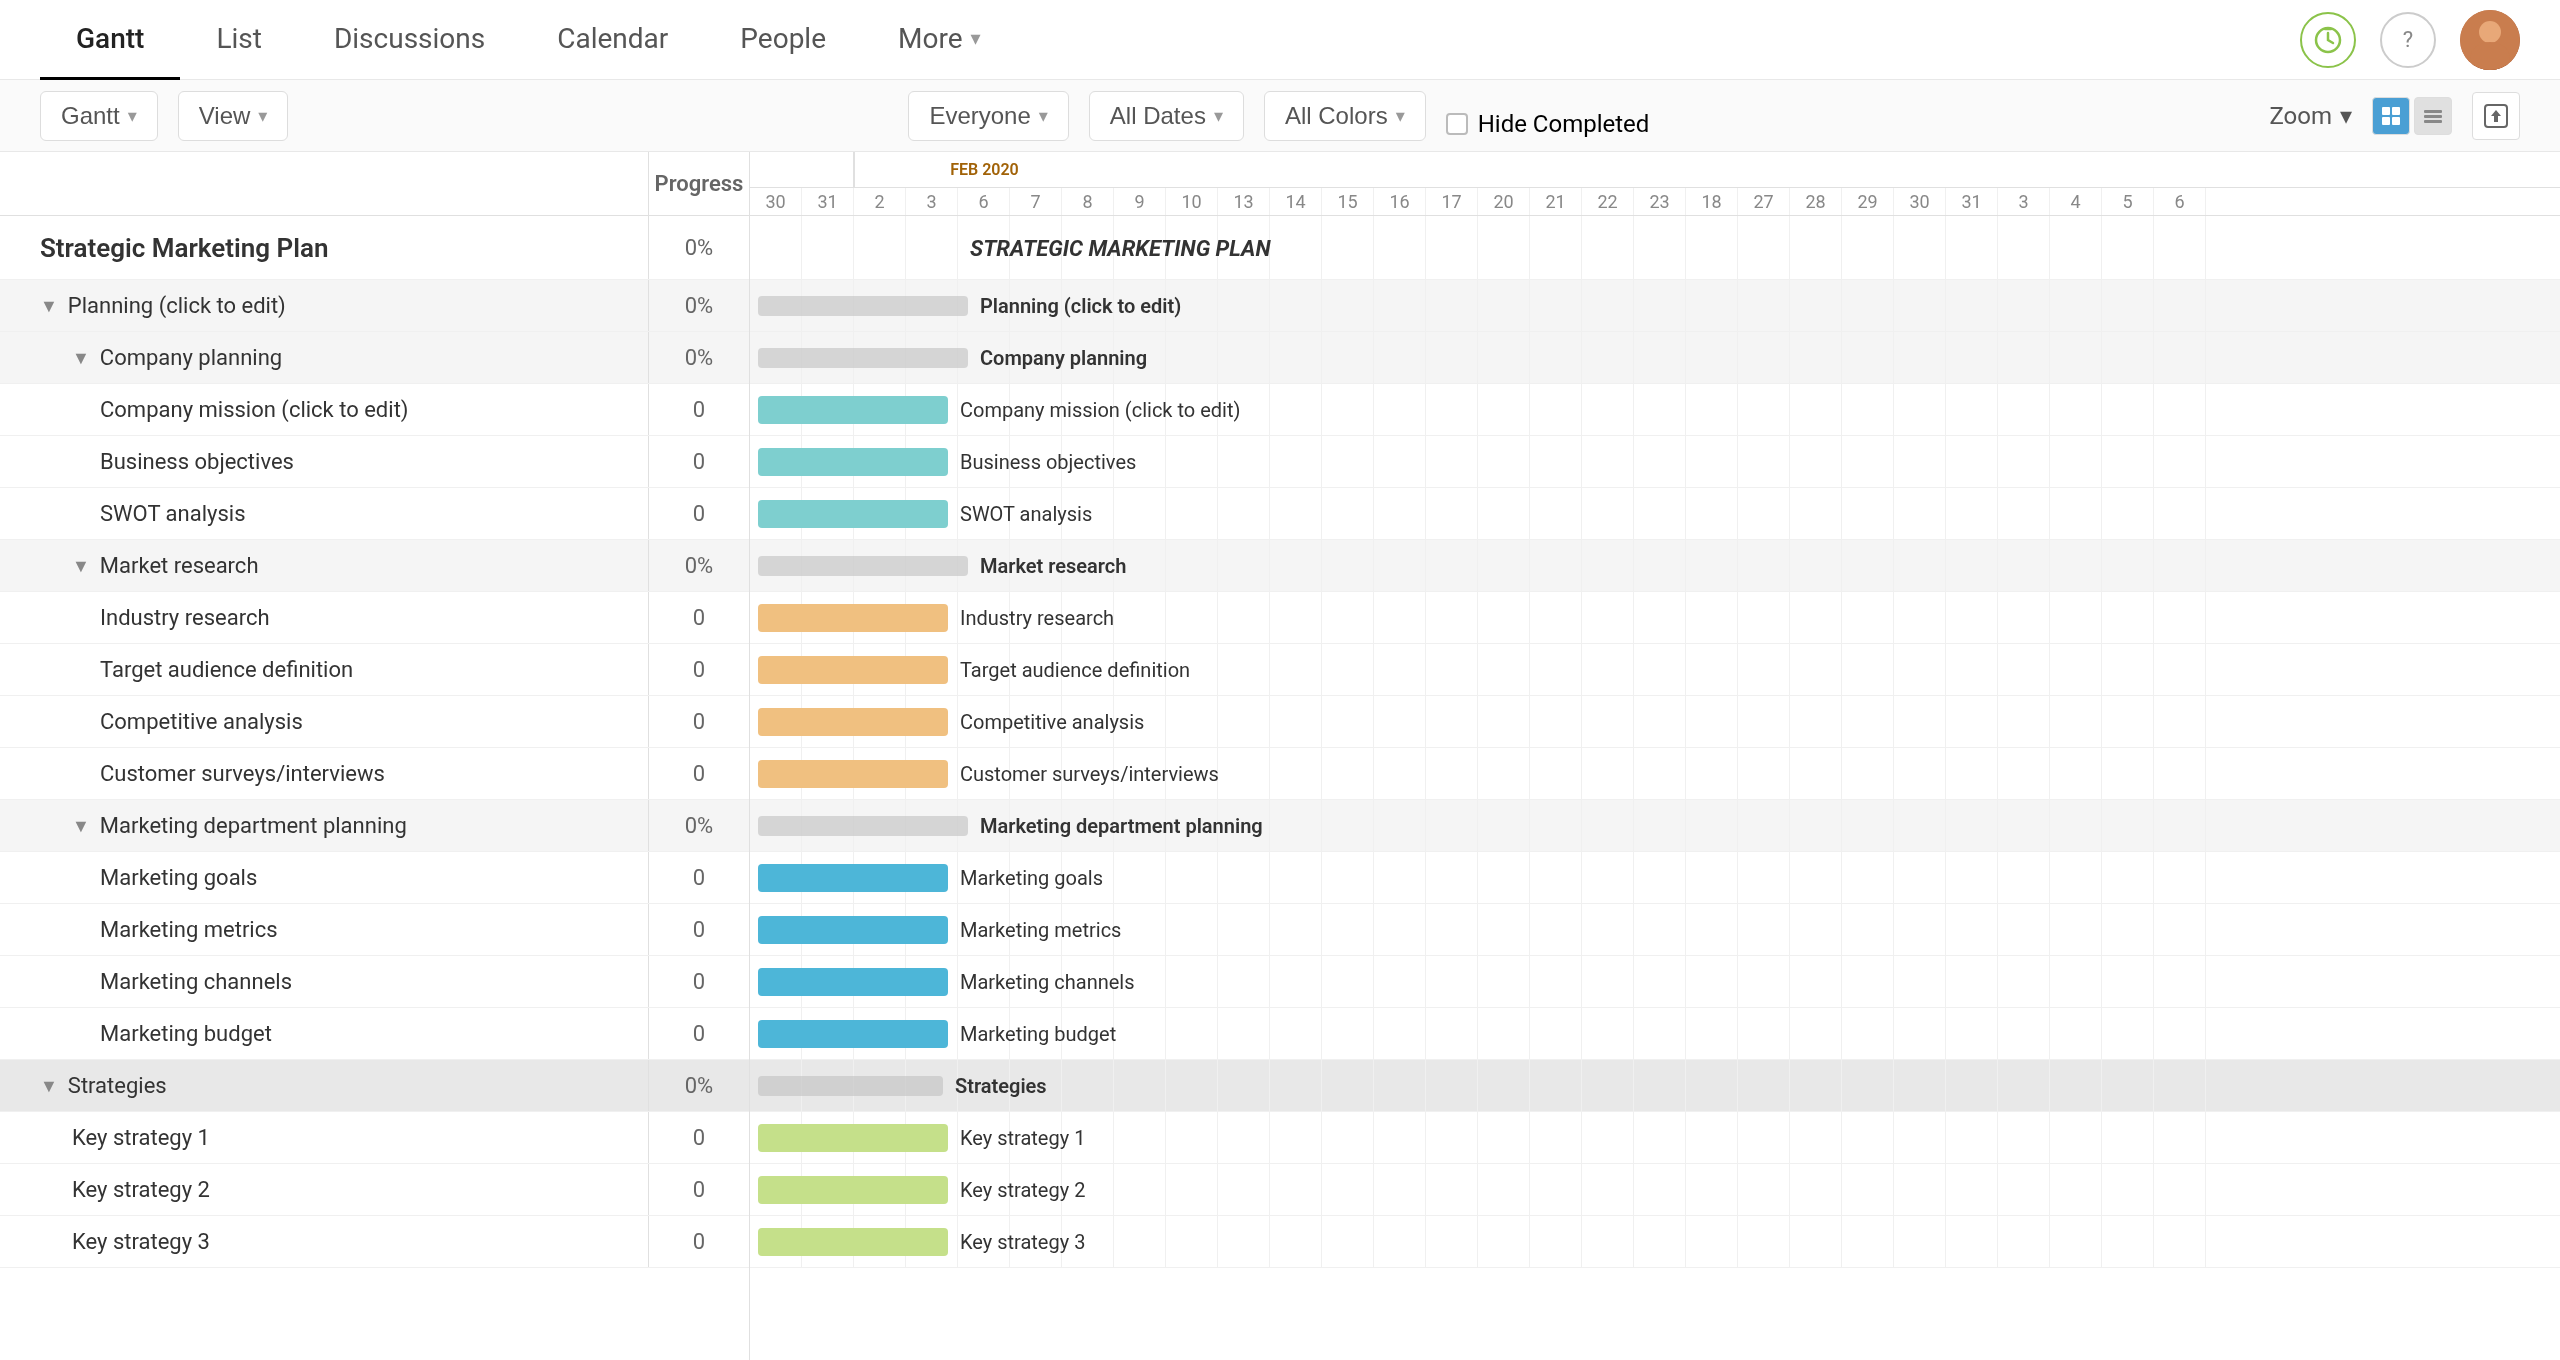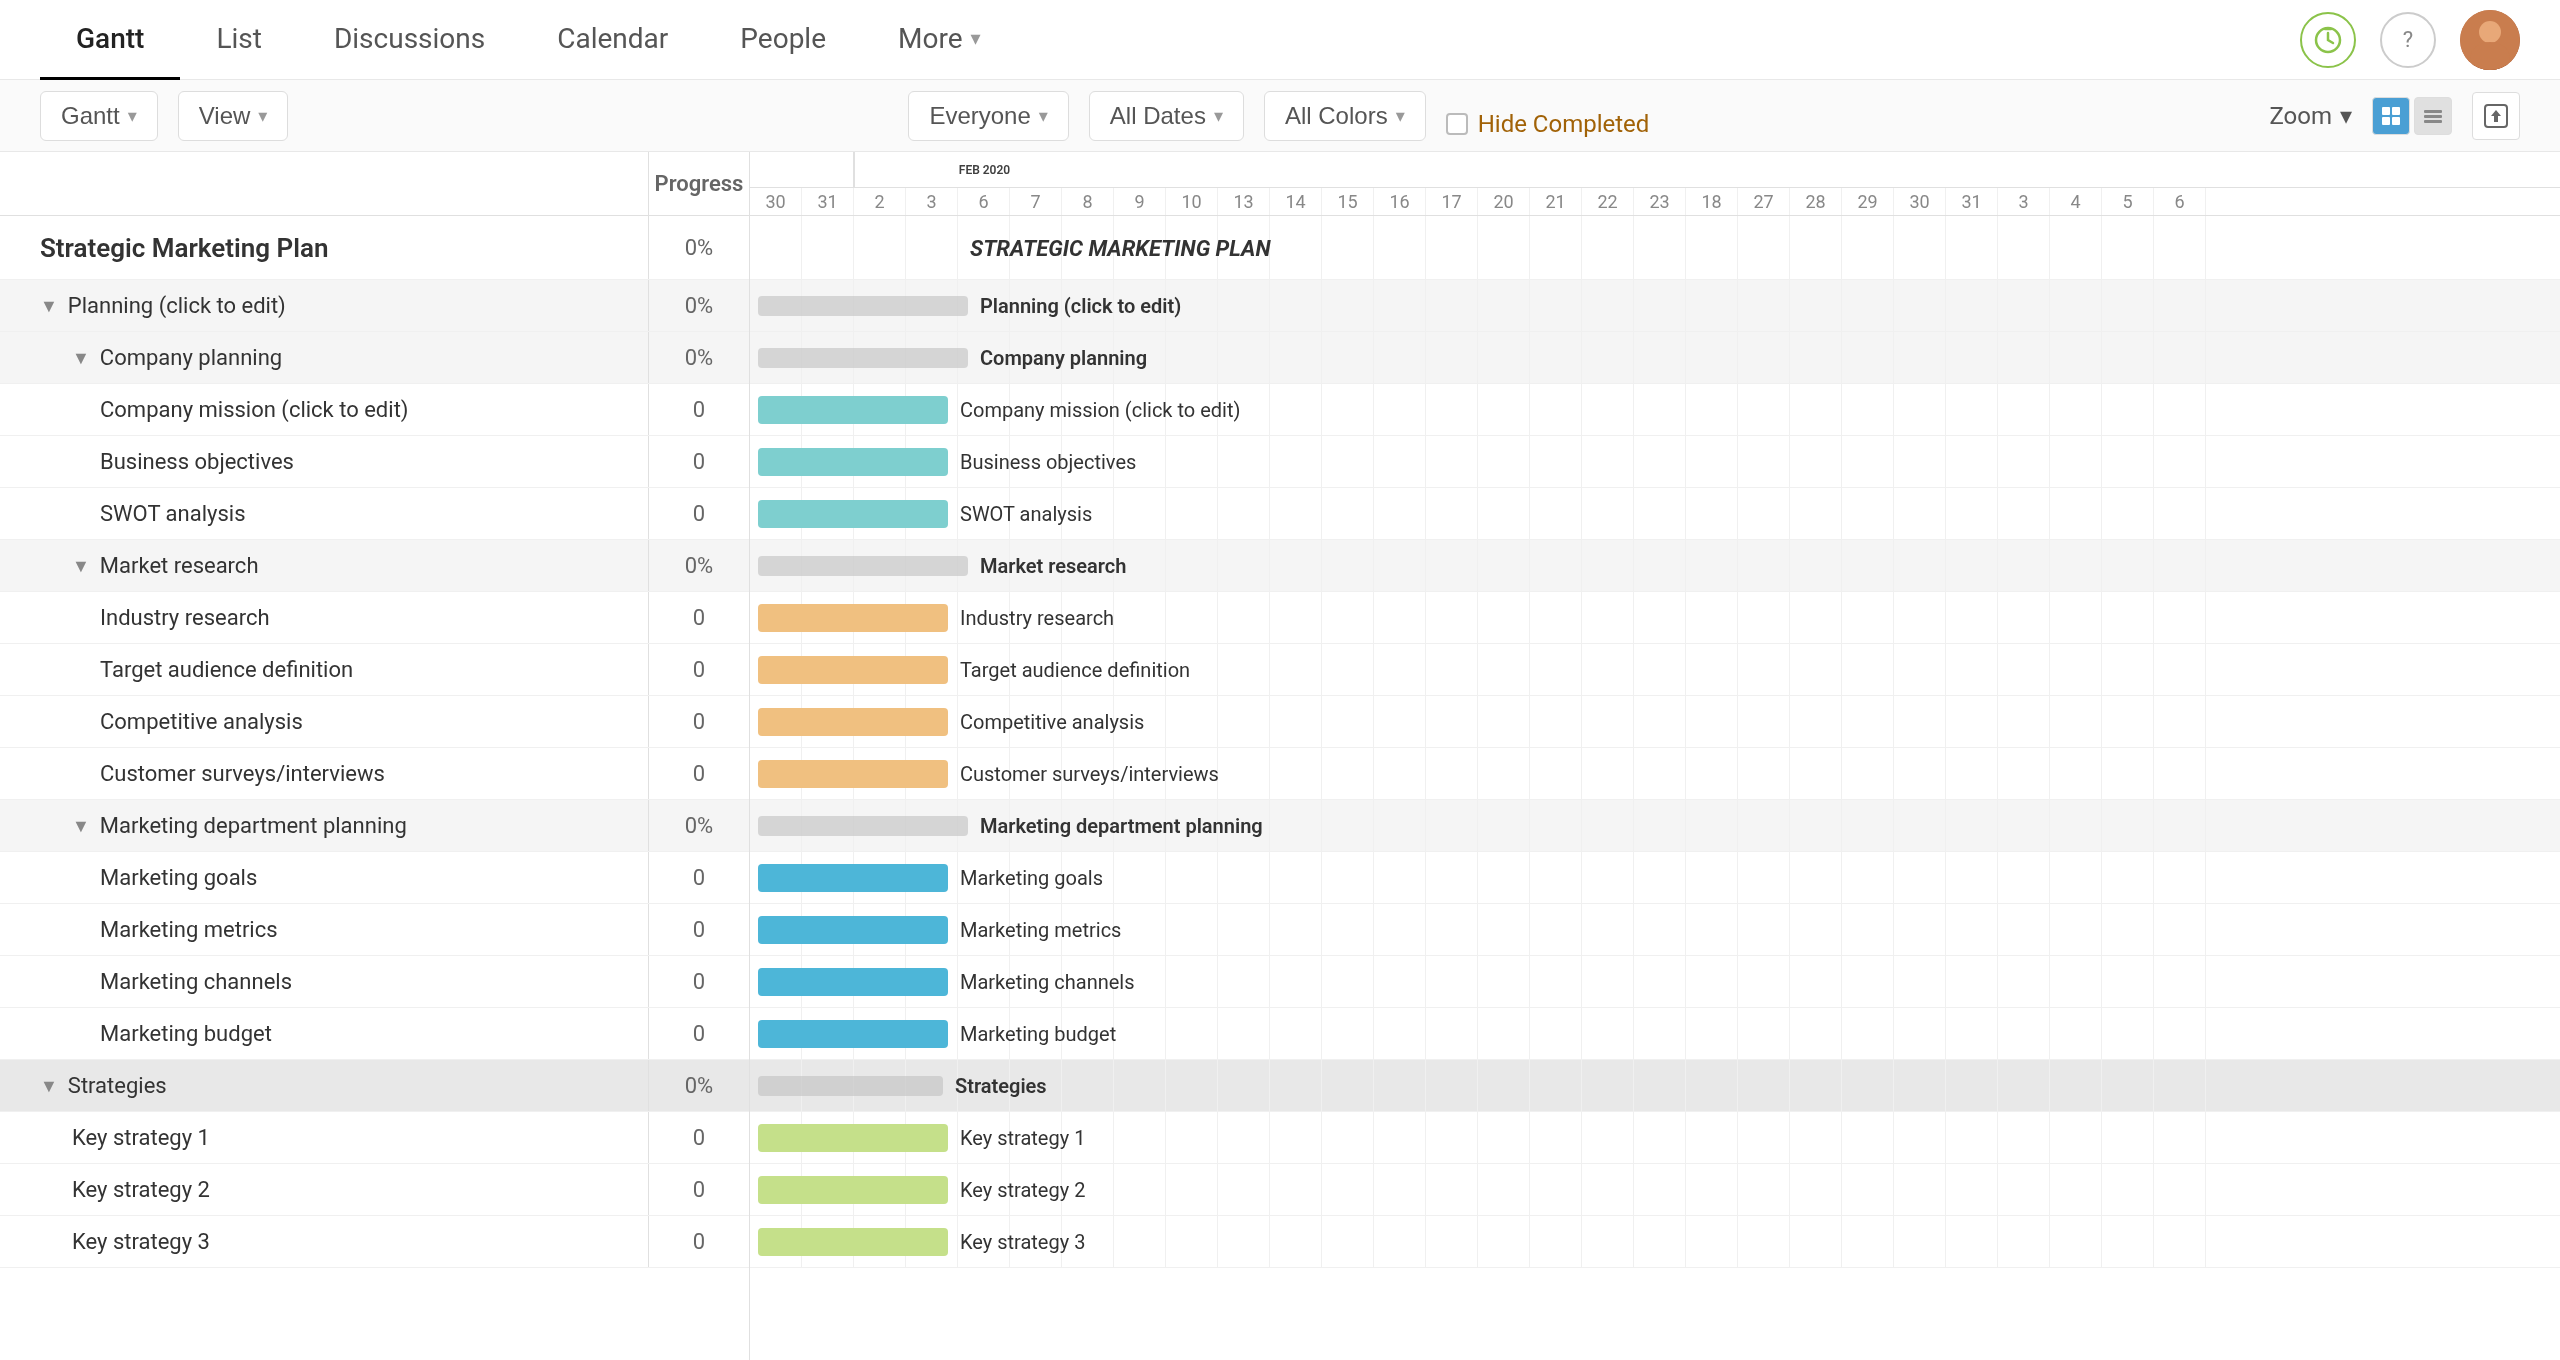--- a/index.html
+++ b/index.html
@@ -100,21 +100,21 @@
       color: #555;
       white-space: nowrap;
     }
     .toolbar-btn .arrow { font-size: 18px; color: #999; }
     .toolbar-separator { flex: 1; }
     .hide-completed {
       display: flex;
       align-items: center;
       gap: 10px;
       font-size: 24px;
-      color: #a16207;
+      color: #000000;
       cursor: pointer;
       margin-top: 16px;
     }
     .checkbox {
       width: 22px;
       height: 22px;
       border: 2px solid #bbb;
       border-radius: 4px;
       background: #fff;
     }
@@ -537,21 +537,21 @@
   </div>
 
   <div class="gantt-panel">
     <div style="min-width: 1600px;">
 
       <div class="gantt-header">
 
         <div class="gantt-month-row">
           <div style="display:flex; height:36px; align-items:center; width:100%;">
             <div style="width:104px; border-right:1px solid #e0e0e0; height:100%;"></div>
-            <div style="width:260px; border-left:1px solid #e0e0e0; height:100%; display:flex; align-items:center; justify-content:center; font-size:12px; color:#404040; font-weight:600;">FEB 2020</div>
+            <div style="width:260px; border-left:1px solid #e0e0e0; height:100%; display:flex; align-items:center; justify-content:center; font-size:16px; color:#a16207; font-weight:600;">FEB 2020</div>
           </div>
         </div>
 
         <div class="gantt-days-row" id="gantt-days-row">
         <div class="gantt-day">30</div>
             <div class="gantt-day">31</div>
             <div class="gantt-day">2</div>
             <div class="gantt-day">3</div>
             <div class="gantt-day">6</div>
             <div class="gantt-day">7</div>

